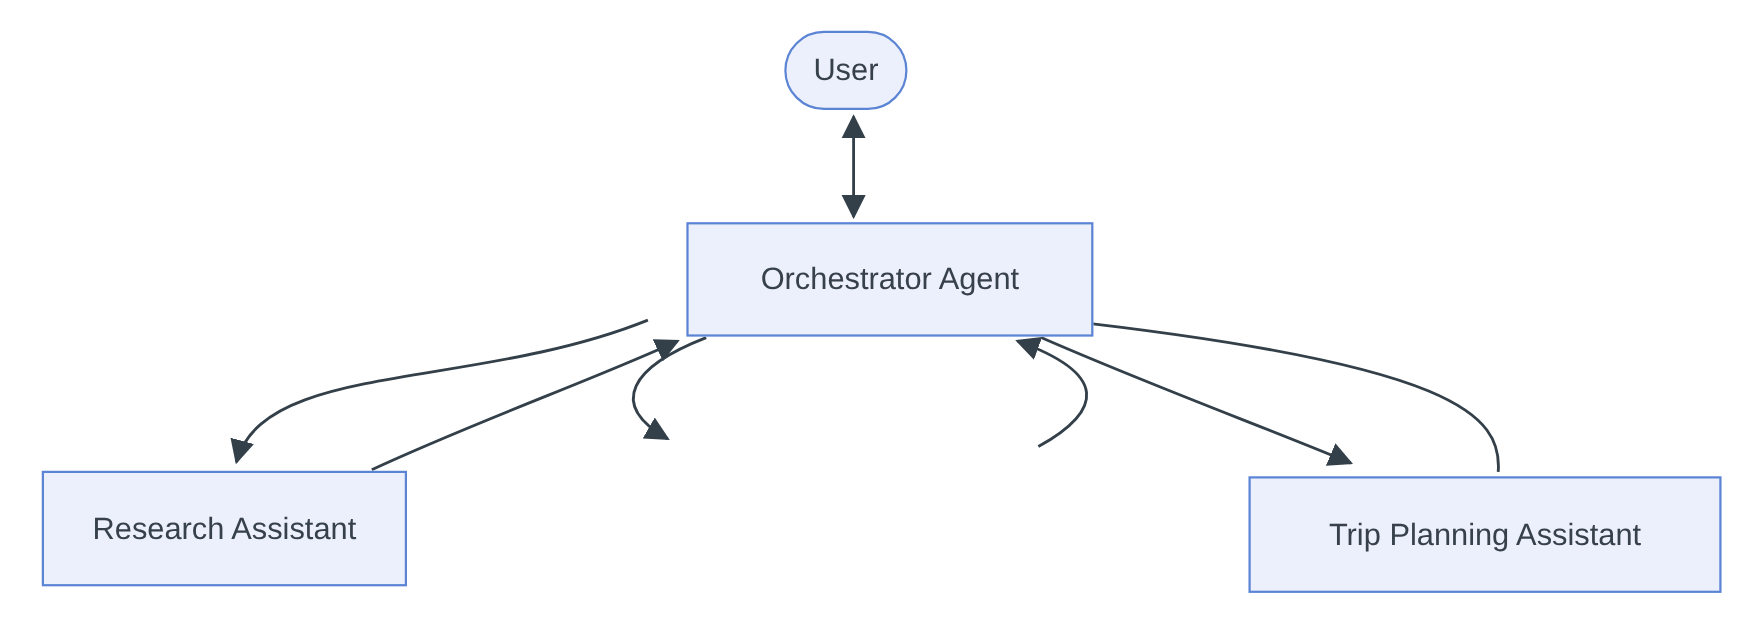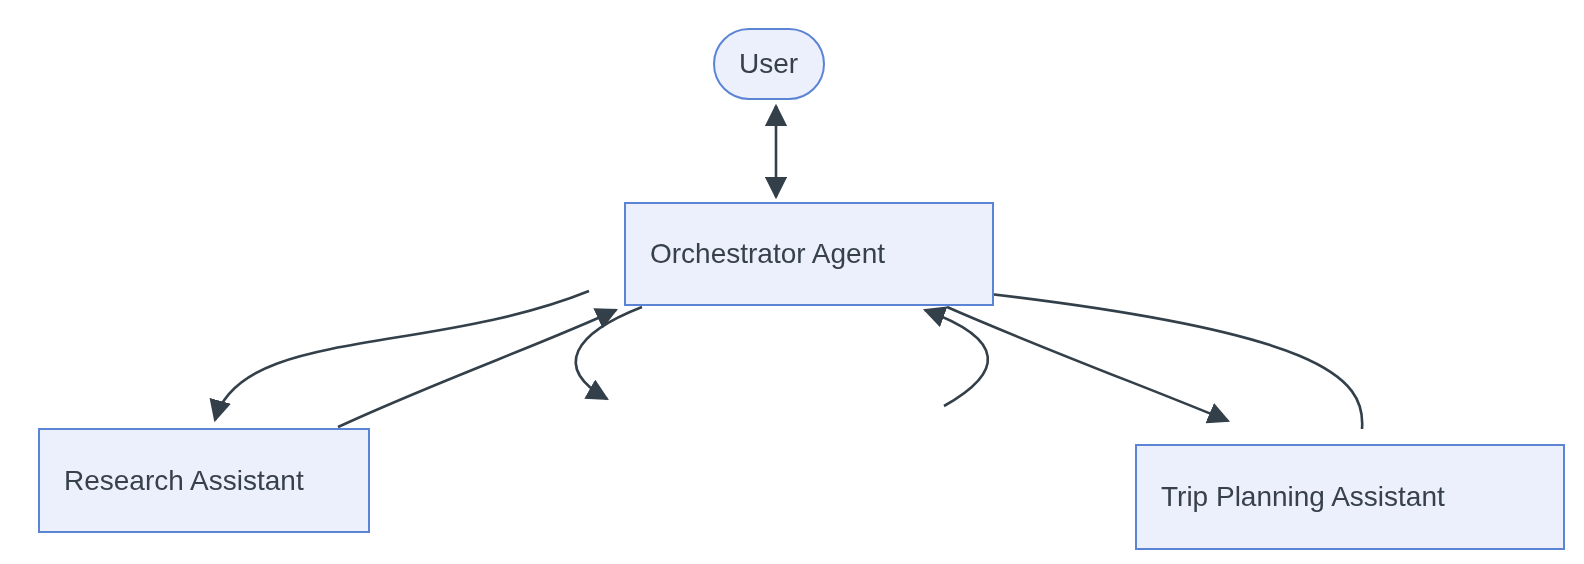--- a/index.html
+++ b/index.html
@@ -30,21 +30,21 @@
     fill: var(--edge, #33404a);
     stroke: none;
   }
   .node {
     position: absolute;
     box-sizing: border-box;
     background: var(--node_fill, #eceffc);
     border: 2.5px solid var(--node_stroke, #5b84d4);
     display: flex;
     align-items: center;
-    justify-content: flex-start;
+    justify-content: center;
     text-align: center;
     color: var(--text, #374149);
     font-size: 28px;
     line-height: 1.7;
   }
   .node .label {
     padding: 0 24px;
   }
   .stadium {
     border-radius: 36px;
@@ -83,17 +83,17 @@
 
   <div class="node" style="left:588px; top:202px; width:370px; height:104px;margin-left:36px;">
     <span class="label">Orchestrator Agent</span>
   </div>
 
   <div class="node" style="left:38px; top:428px; width:332px; height:105px;">
     <span class="label">Research Assistant</span>
   </div>
 
 
-  <div class="node" style="left:1135px; top:444px; width:430px; height:106px;">
+  <div class="node" style="left:1135px; top:433px; width:430px; height:106px;">
     <span class="label">Trip Planning Assistant</span>
   </div>
 
 </div>
 
 </body></html>

